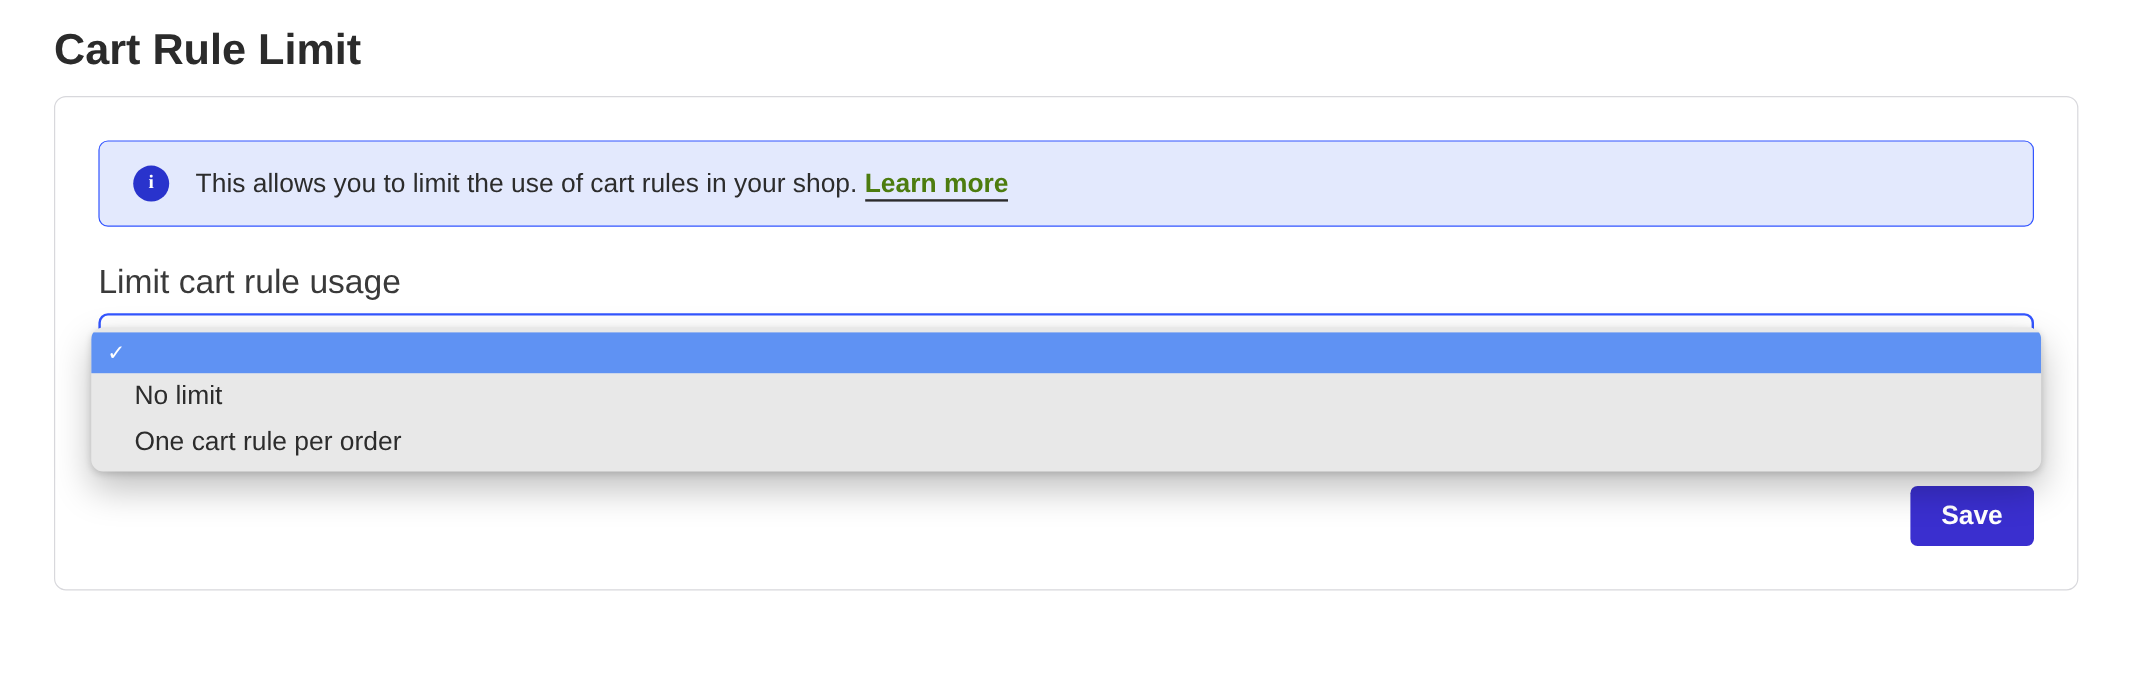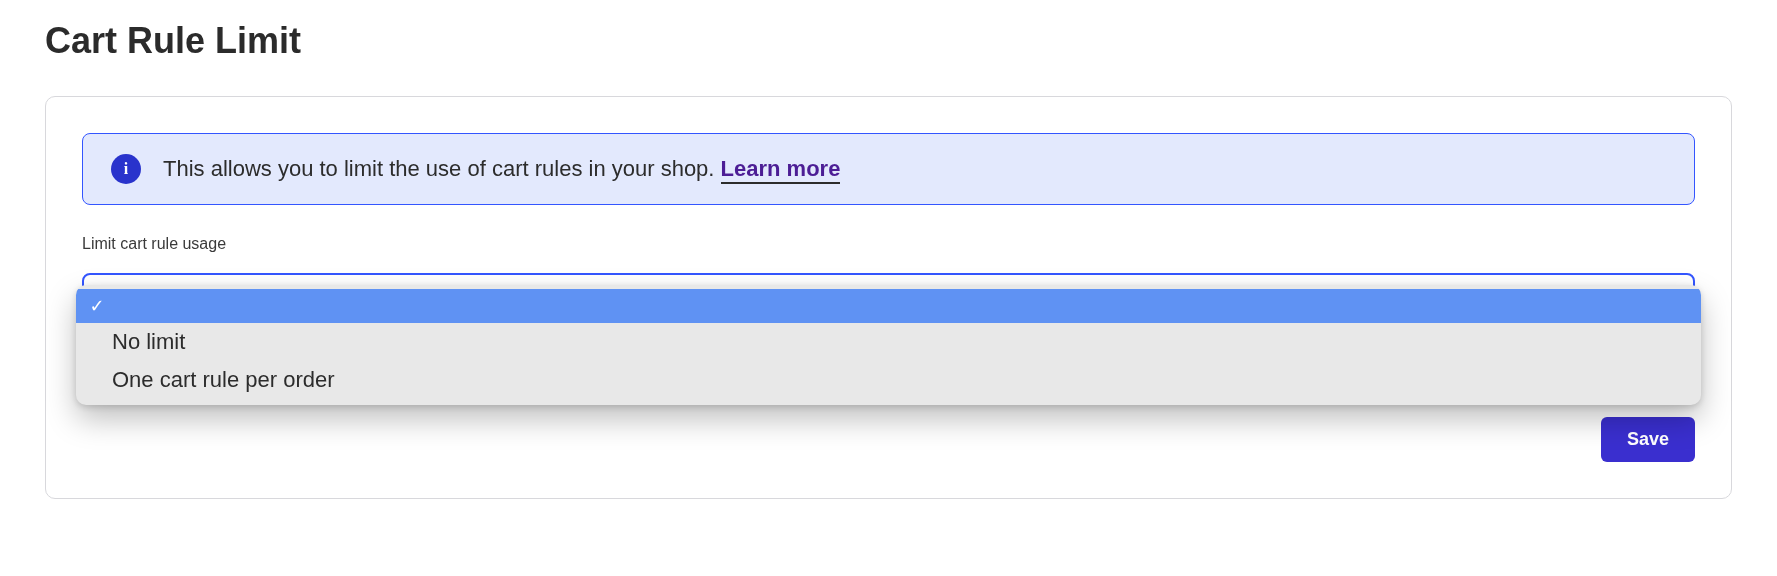--- a/index.html
+++ b/index.html
@@ -9,21 +9,21 @@
     }
     body {
       font-family: -apple-system, BlinkMacSystemFont, "Segoe UI", Helvetica, Arial, sans-serif;
       background: #fff;
       padding: 20px 45px;
     }
     .page-title {
       font-size: 36px;
       font-weight: 700;
       color: #2b2b2b;
-      margin-bottom: 34px;
+      margin-bottom: 18px;
     }
     .card {
       border: 1px solid #d8d8dc;
       border-radius: 10px;
       padding: 36px;
       position: relative;
     }
     .info-banner {
       display: flex;
       align-items: center;
@@ -47,30 +47,30 @@
       font-size: 16px;
       font-family: Georgia, serif;
       flex-shrink: 0;
     }
     .info-text {
       font-size: 22px;
       color: #2c2c2c;
     }
     .learn-more {
       font-weight: 700;
-      color: #4c1d95;
+      color: #4d7c0f;
       text-decoration: none;
       border-bottom: 2px solid #2c2c2c;
       padding-bottom: 1px;
       cursor: pointer;
     }
     .field-label {
-      font-size: 16px;
+      font-size: 28px;
       color: #3a3a3a;
-      margin-bottom: 20px;
+      margin-bottom: 10px;
     }
     .select-wrapper {
       position: relative;
       height: 60px;
     }
     .select-outline {
       position: absolute;
       top: 0;
       left: 0;
       right: 0;
@@ -113,21 +113,21 @@
       display: flex;
       justify-content: flex-end;
       margin-top: 84px;
     }
     .save-button {
       background: #3a2fcf;
       color: #fff;
       border: none;
       border-radius: 6px;
       padding: 12px 26px;
-      font-size: 18px;
+      font-size: 22px;
       font-weight: 700;
       cursor: pointer;
     }
   </style>
 </head>
 <body>
 
 <h1 class="page-title">Cart Rule Limit</h1>
 
 <div class="card">

